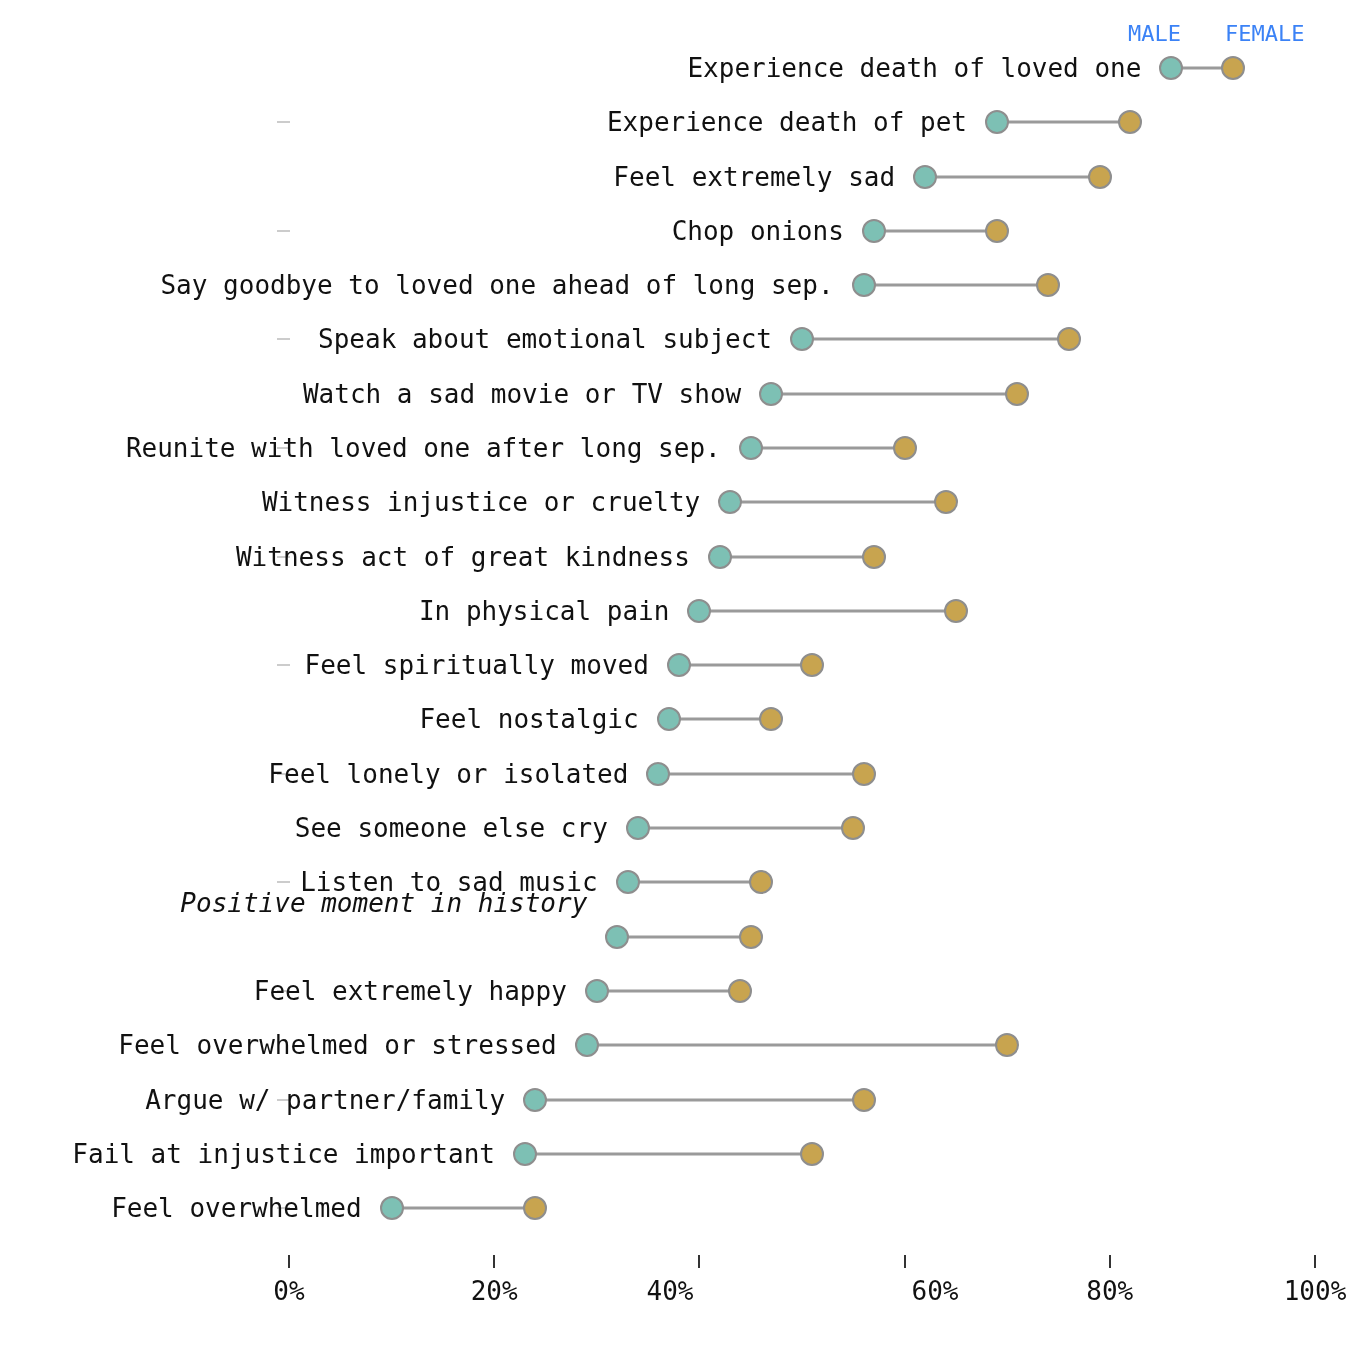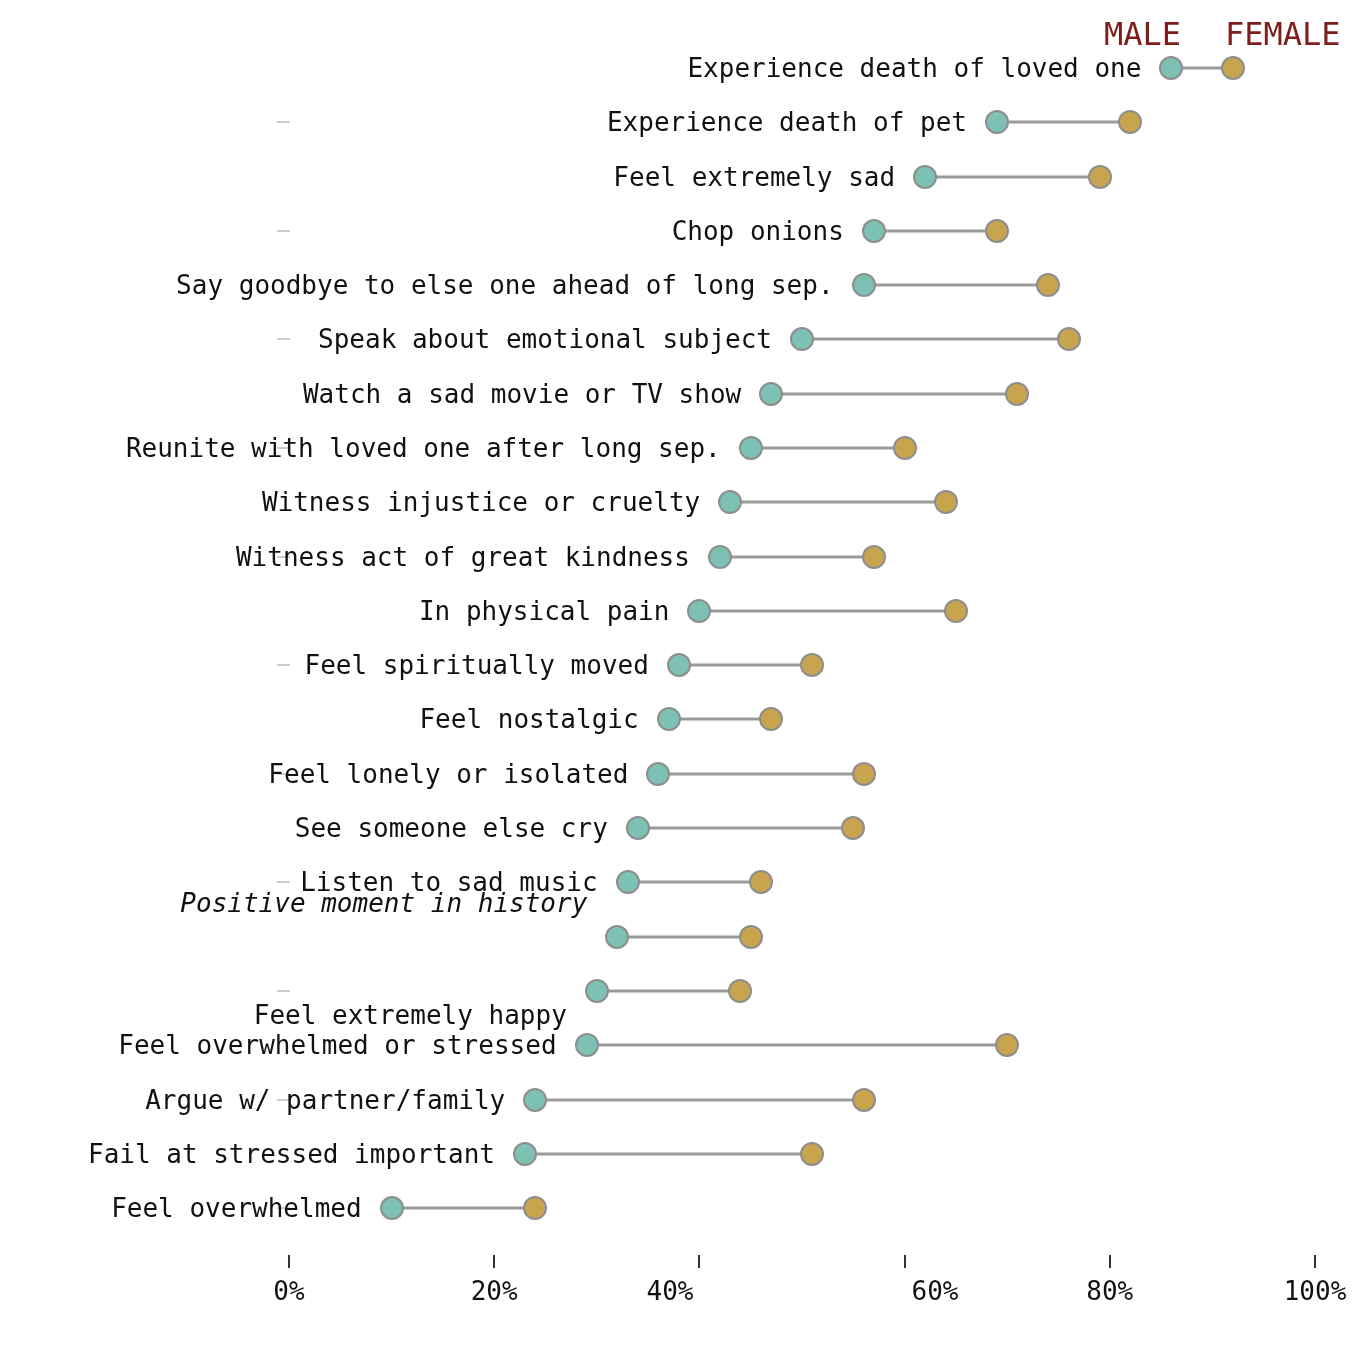--- a/index.html
+++ b/index.html
@@ -6,23 +6,23 @@
   #canvas{
     position:relative;
     width:1370px;height:1372px;
     background:#ffffff;
     font-family:"DejaVu Sans Mono", monospace;
     color:#111111;
     overflow:hidden;
   }
   .legend-label{
     position:absolute;
-    font-size:32px;
+    font-size:22px;
     line-height:26px;
-    color:#7f1d1d;
+    color:#3b82f6;
     white-space:nowrap;
   }
   .row-label{
     position:absolute;
     font-size:26px;
     line-height:26px;
     color:#111111;
     white-space:nowrap;
     transform:translateY(-50%);
   }
@@ -96,21 +96,21 @@
         <span class="dot" style="left: 1099.54px; top: 176.58px; background: rgb(200, 164, 79); border-color: rgb(142, 142, 142);"></span>
       </div>
       <div>
         <span class="y-dash" style="left: 277px; top: 230.87px; background: rgb(204, 204, 204);"></span>
         <span class="row-label" style="top: 230.87px; right: 526.18px;">Chop onions</span>
         <span class="connector" style="left: 873.82px; width: 123.12px; top: 230.87px; background: rgb(154, 154, 154);"></span>
         <span class="dot" style="left: 873.82px; top: 230.87px; background: rgb(125, 192, 180); border-color: rgb(142, 142, 142);"></span>
         <span class="dot" style="left: 996.94px; top: 230.87px; background: rgb(200, 164, 79); border-color: rgb(142, 142, 142);"></span>
       </div>
       <div>
-        <span class="row-label" style="top: 285.16px; right: 536.44px;">Say goodbye to else one ahead of long sep.</span>
+        <span class="row-label" style="top: 285.16px; right: 536.44px;">Say goodbye to loved one ahead of long sep.</span>
         <span class="connector" style="left: 863.56px; width: 184.68px; top: 285.16px; background: rgb(154, 154, 154);"></span>
         <span class="dot" style="left: 863.56px; top: 285.16px; background: rgb(125, 192, 180); border-color: rgb(142, 142, 142);"></span>
         <span class="dot" style="left: 1048.24px; top: 285.16px; background: rgb(200, 164, 79); border-color: rgb(142, 142, 142);"></span>
       </div>
       <div>
         <span class="y-dash" style="left: 277px; top: 339.45px; background: rgb(204, 204, 204);"></span>
         <span class="row-label" style="top: 339.45px; right: 598px;">Speak about emotional subject</span>
         <span class="connector" style="left: 802px; width: 266.76px; top: 339.45px; background: rgb(154, 154, 154);"></span>
         <span class="dot" style="left: 802px; top: 339.45px; background: rgb(125, 192, 180); border-color: rgb(142, 142, 142);"></span>
         <span class="dot" style="left: 1068.76px; top: 339.45px; background: rgb(200, 164, 79); border-color: rgb(142, 142, 142);"></span>
@@ -181,40 +181,40 @@
         <span class="dot" style="left: 760.96px; top: 882.35px; background: rgb(200, 164, 79); border-color: rgb(142, 142, 142);"></span>
       </div>
       <div>
         <span class="row-label" style="top: 903px; right: 782.68px; font-style: italic;">Positive moment in history</span>
         <span class="connector" style="left: 617.32px; width: 133.38px; top: 936.64px; background: rgb(154, 154, 154);"></span>
         <span class="dot" style="left: 617.32px; top: 936.64px; background: rgb(125, 192, 180); border-color: rgb(142, 142, 142);"></span>
         <span class="dot" style="left: 750.7px; top: 936.64px; background: rgb(200, 164, 79); border-color: rgb(142, 142, 142);"></span>
       </div>
       <div>
         <span class="y-dash" style="left: 277px; top: 990.93px; background: rgb(204, 204, 204);"></span>
-        <span class="row-label" style="top: 990.93px; right: 803.2px; margin-top: 24px;">Feel extremely happy</span>
+        <span class="row-label" style="top: 990.93px; right: 803.2px;">Feel extremely happy</span>
         <span class="connector" style="left: 596.8px; width: 143.64px; top: 990.93px; background: rgb(154, 154, 154);"></span>
         <span class="dot" style="left: 596.8px; top: 990.93px; background: rgb(125, 192, 180); border-color: rgb(142, 142, 142);"></span>
         <span class="dot" style="left: 740.44px; top: 990.93px; background: rgb(200, 164, 79); border-color: rgb(142, 142, 142);"></span>
       </div>
       <div>
         <span class="row-label" style="top: 1045.22px; right: 813.46px;">Feel overwhelmed or stressed</span>
         <span class="connector" style="left: 586.54px; width: 420.66px; top: 1045.22px; background: rgb(154, 154, 154);"></span>
         <span class="dot" style="left: 586.54px; top: 1045.22px; background: rgb(125, 192, 180); border-color: rgb(142, 142, 142);"></span>
         <span class="dot" style="left: 1007.2px; top: 1045.22px; background: rgb(200, 164, 79); border-color: rgb(142, 142, 142);"></span>
       </div>
       <div>
         <span class="y-dash" style="left: 277px; top: 1099.51px; background: rgb(204, 204, 204);"></span>
         <span class="row-label" style="top: 1099.51px; right: 864.76px;">Argue w/ partner/family</span>
         <span class="connector" style="left: 535.24px; width: 328.32px; top: 1099.51px; background: rgb(154, 154, 154);"></span>
         <span class="dot" style="left: 535.24px; top: 1099.51px; background: rgb(125, 192, 180); border-color: rgb(142, 142, 142);"></span>
         <span class="dot" style="left: 863.56px; top: 1099.51px; background: rgb(200, 164, 79); border-color: rgb(142, 142, 142);"></span>
       </div>
       <div>
-        <span class="row-label" style="top: 1153.8px; right: 875.02px;">Fail at stressed important</span>
+        <span class="row-label" style="top: 1153.8px; right: 875.02px;">Fail at injustice important</span>
         <span class="connector" style="left: 524.98px; width: 287.28px; top: 1153.8px; background: rgb(154, 154, 154);"></span>
         <span class="dot" style="left: 524.98px; top: 1153.8px; background: rgb(125, 192, 180); border-color: rgb(142, 142, 142);"></span>
         <span class="dot" style="left: 812.26px; top: 1153.8px; background: rgb(200, 164, 79); border-color: rgb(142, 142, 142);"></span>
       </div>
       <div>
         <span class="y-dash" style="left: 277px; top: 1208.09px; background: rgb(204, 204, 204);"></span>
         <span class="row-label" style="top: 1208.09px; right: 1008.4px;">Feel overwhelmed</span>
         <span class="connector" style="left: 391.6px; width: 143.64px; top: 1208.09px; background: rgb(154, 154, 154);"></span>
         <span class="dot" style="left: 391.6px; top: 1208.09px; background: rgb(125, 192, 180); border-color: rgb(142, 142, 142);"></span>
         <span class="dot" style="left: 535.24px; top: 1208.09px; background: rgb(200, 164, 79); border-color: rgb(142, 142, 142);"></span>

